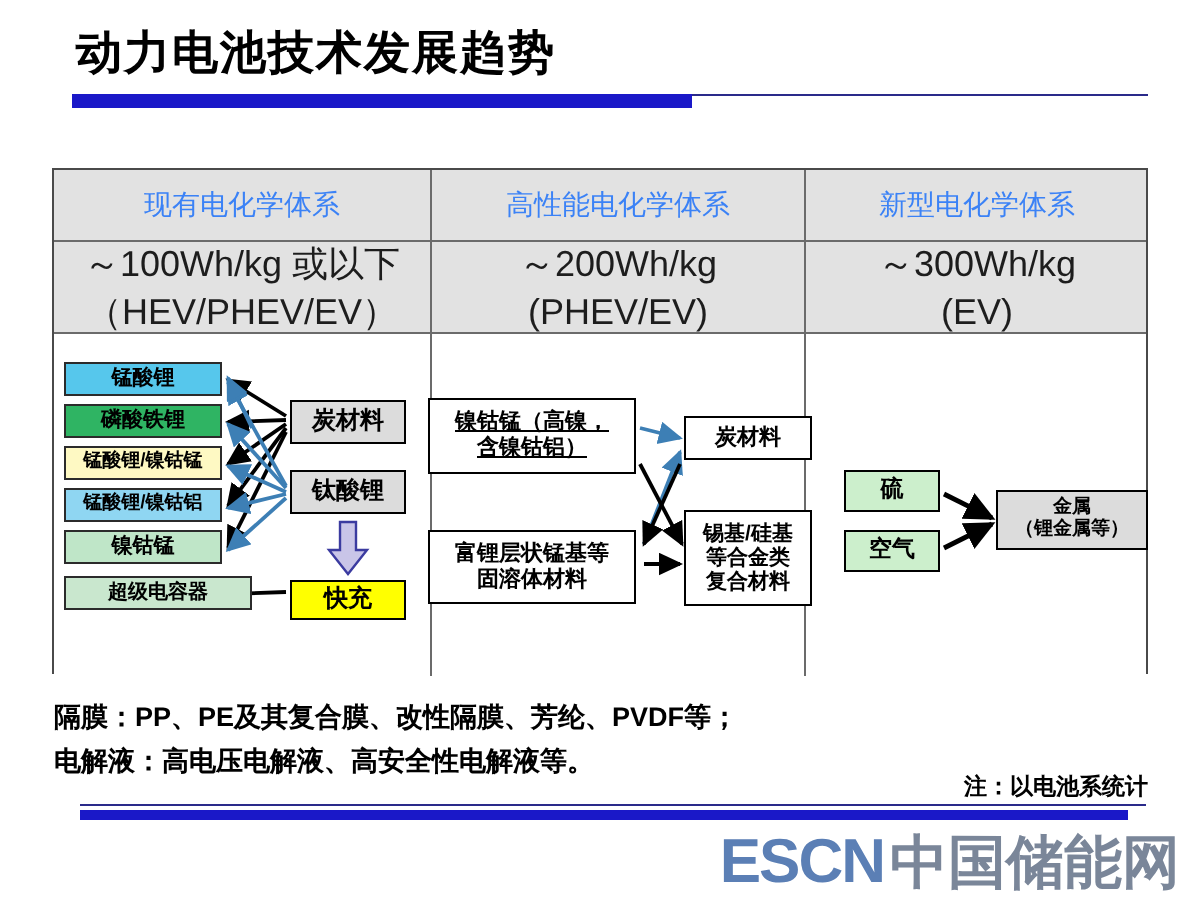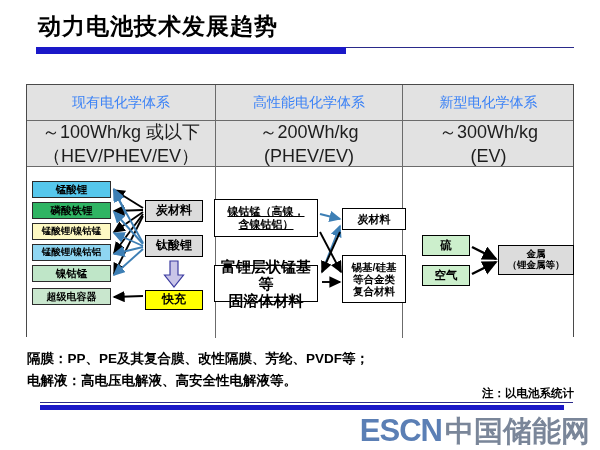--- a/index.html
+++ b/index.html
@@ -64,33 +64,33 @@
     line-height:1.15;z-index:4;
   }
   .node span{display:block;}
 
   
   .n-mn    {left:32px; top:181px; width:79px;height:17px;font-size:10.5px;background:#56C7EC;border-color:#2b2b2b;}
   .n-lfp   {left:32px; top:202px; width:79px;height:17px;font-size:10.5px;background:#2FB463;border-color:#2b2b2b;}
   .n-mnncm {left:32px; top:223px; width:79px;height:17px;font-size:9.5px; background:#fef9c3;border-color:#2b2b2b;}
   .n-mnnca {left:32px; top:244px; width:79px;height:17px;font-size:9.5px; background:#8FD6F2;border-color:#2b2b2b;}
   .n-ncm   {left:32px; top:265px; width:79px;height:17px;font-size:10.5px;background:#BFE6C8;border-color:#2b2b2b;}
-  .n-cap   {left:32px; top:288px; width:79px;height:17px;font-size:10px;  background:#C9E7CE;border-color:#2b2b2b;}
+  .n-cap   {left:32px; top:288px; width:94px;height:17px;font-size:10px;  background:#C9E7CE;border-color:#2b2b2b;}
 
   
   .n-carbon1{left:145px;top:200px;width:58px;height:22px;font-size:12px;background:#dcdcdc;}
   .n-lto    {left:145px;top:235px;width:58px;height:22px;font-size:12px;background:#dcdcdc;}
   .n-fast   {left:145px;top:290px;width:58px;height:20px;font-size:12px;background:#FFFF00;}
 
   
   .fatarrow{position:absolute;left:163px;top:260px;width:22px;height:28px;z-index:3;}
 
   
   .n-ncm2 {left:214px;top:199px;width:104px;height:38px;font-size:11px;background:#fff;text-decoration:underline;}
-  .n-rich {left:214px;top:265px;width:104px;height:37px;font-size:15px;background:#fff;}
+  .n-rich {left:214px;top:265px;width:104px;height:37px;font-size:11px;background:#fff;}
   .n-carbon2{left:342px;top:208px;width:64px;height:22px;font-size:11px;background:#fff;}
   .n-alloy{left:342px;top:255px;width:64px;height:48px;font-size:10.5px;background:#fff;}
 
   
   .n-s   {left:422px;top:235px;width:48px;height:21px;font-size:11.5px;background:#CCEFCC;}
   .n-air {left:422px;top:265px;width:48px;height:21px;font-size:11.5px;background:#CCEFCC;}
   .n-metal{left:498px;top:245px;width:76px;height:30px;font-size:9.5px;background:#dcdcdc;}
 
   
   .arrows{position:absolute;left:0;top:0;width:600px;height:450px;z-index:2;pointer-events:none;}

